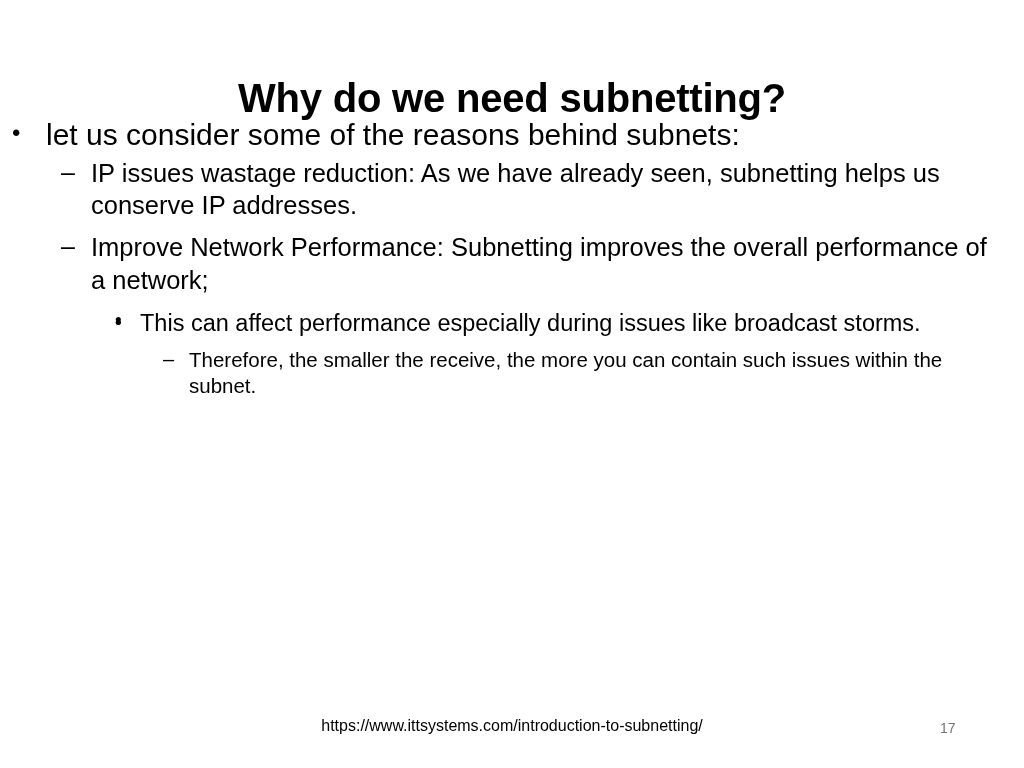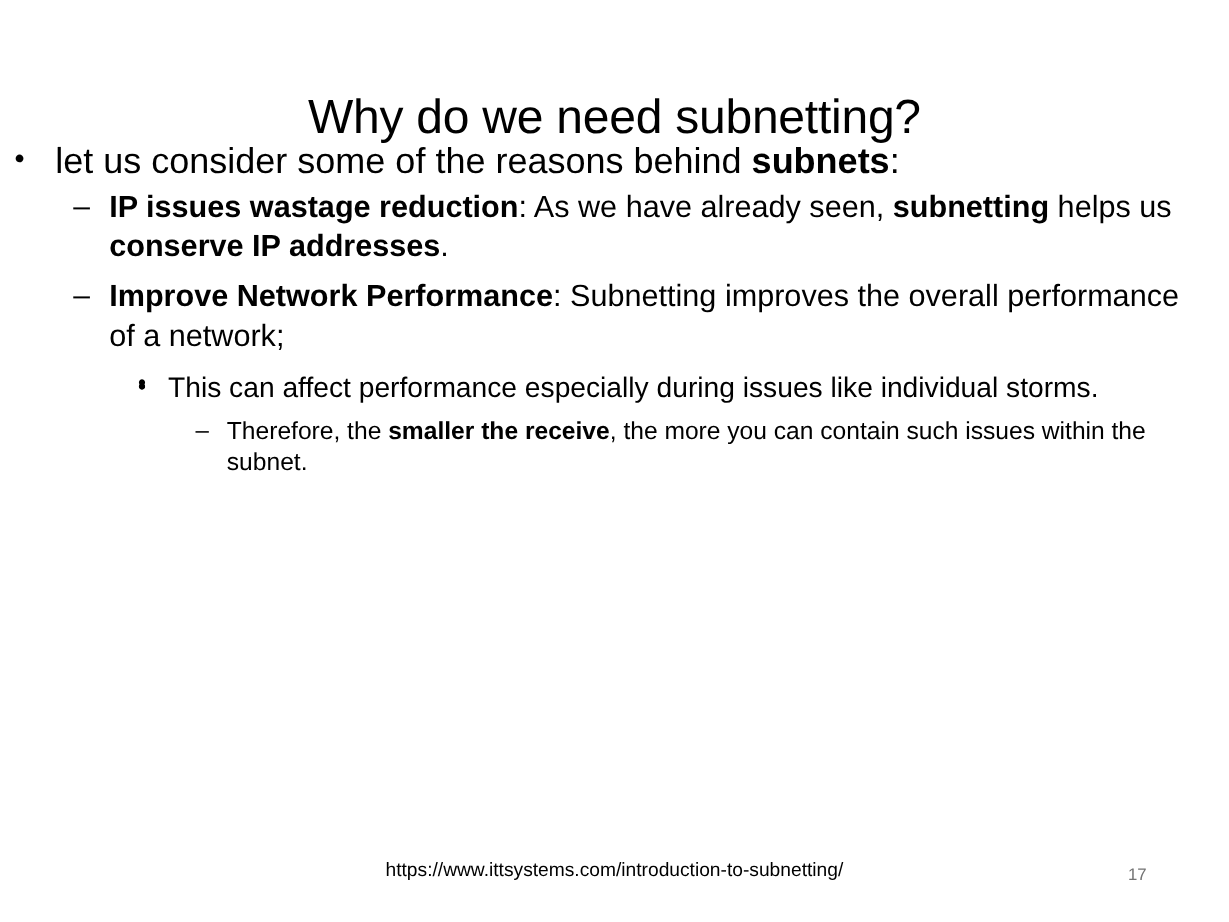--- a/index.html
+++ b/index.html
@@ -24,21 +24,21 @@
   }
 
   
   .slide-title {
     position: absolute;
     top: 49px;
     left: 0;
     width: 1024px;
     text-align: center;
     font-size: 40px;
-    font-weight: normal;
+    font-weight: bold;
     line-height: 1.1;
     letter-spacing: -0.2px;
   }
 
   
   .body {
     position: absolute;
     top: 116px;
     left: 0;
     width: 1024px;
@@ -108,21 +108,21 @@
     left: 163px;
     font-size: 20px;
     line-height: 1.28;
   }
 
   .w1 { max-width: 900px; }
   .w2 { max-width: 912px; }
   .w3 { max-width: 880px; }
   .w4 { max-width: 805px; }
 
-  b, .b { font-weight: bold; }
+  b, .b { font-weight: normal; }
 
   
   .footer-url {
     position: absolute;
     left: 0;
     top: 717px;
     width: 1024px;
     text-align: center;
     font-size: 16px;
     color: #000000;
@@ -162,21 +162,21 @@
     <div class="li lvl3 w3" style="margin-top:9px;">
       <span class="marker">•</span>
     </div>
 
     <div class="li lvl3 w3" style="margin-top:12px;">
       <span class="marker">•</span>
     </div>
 
     <div class="li lvl3 w3" style="margin-top:12px;">
       <span class="marker">•</span>
-      <span class="txt">This can affect performance especially during issues like individual storms.</span>
+      <span class="txt">This can affect performance especially during issues like broadcast storms.</span>
     </div>
 
     <div class="li lvl4 w4" style="margin-top:9px;">
       <span class="marker">–</span>
       <span class="txt"><span>Therefore, the </span><b>smaller the receive</b><span>, the more you can contain such issues within the subnet.</span></span>
     </div>
 
   </div>
 
   <div class="footer-url">https://www.ittsystems.com/introduction-to-subnetting/</div>

